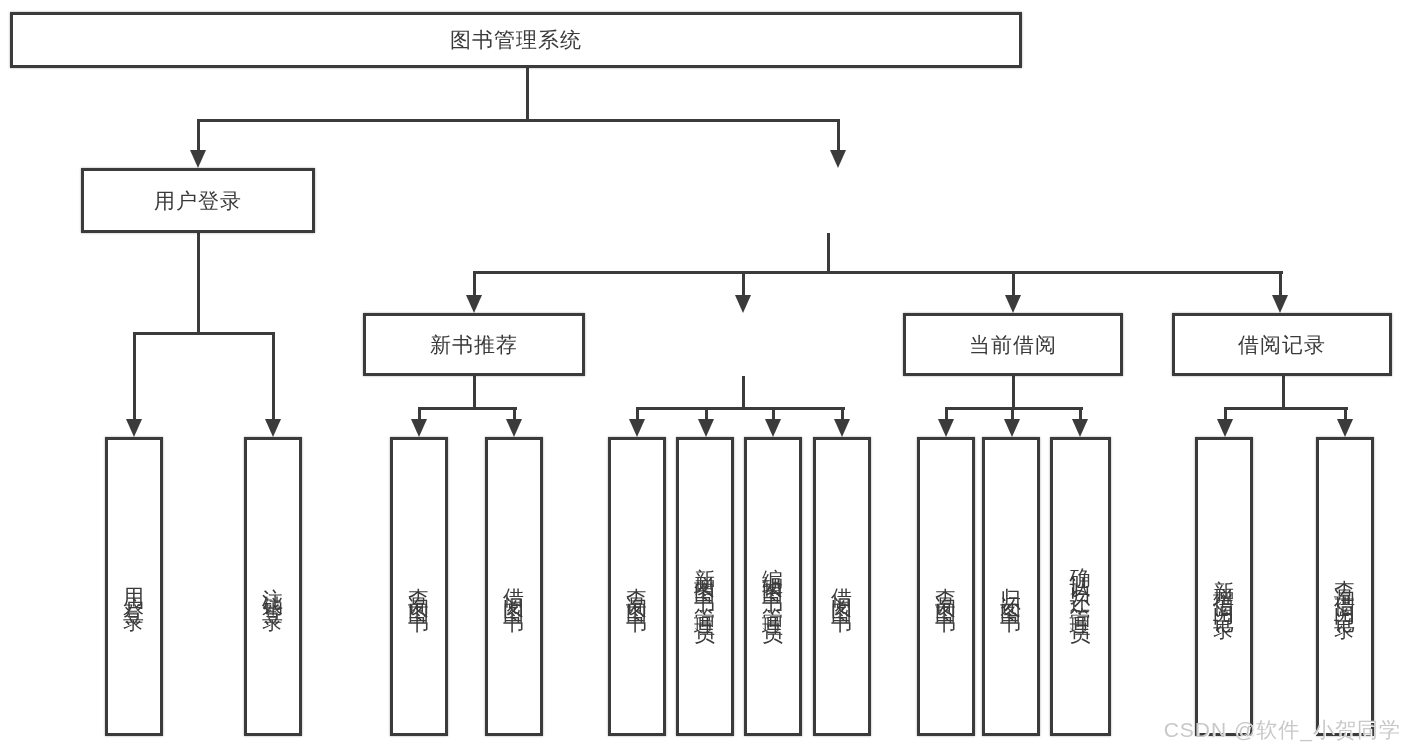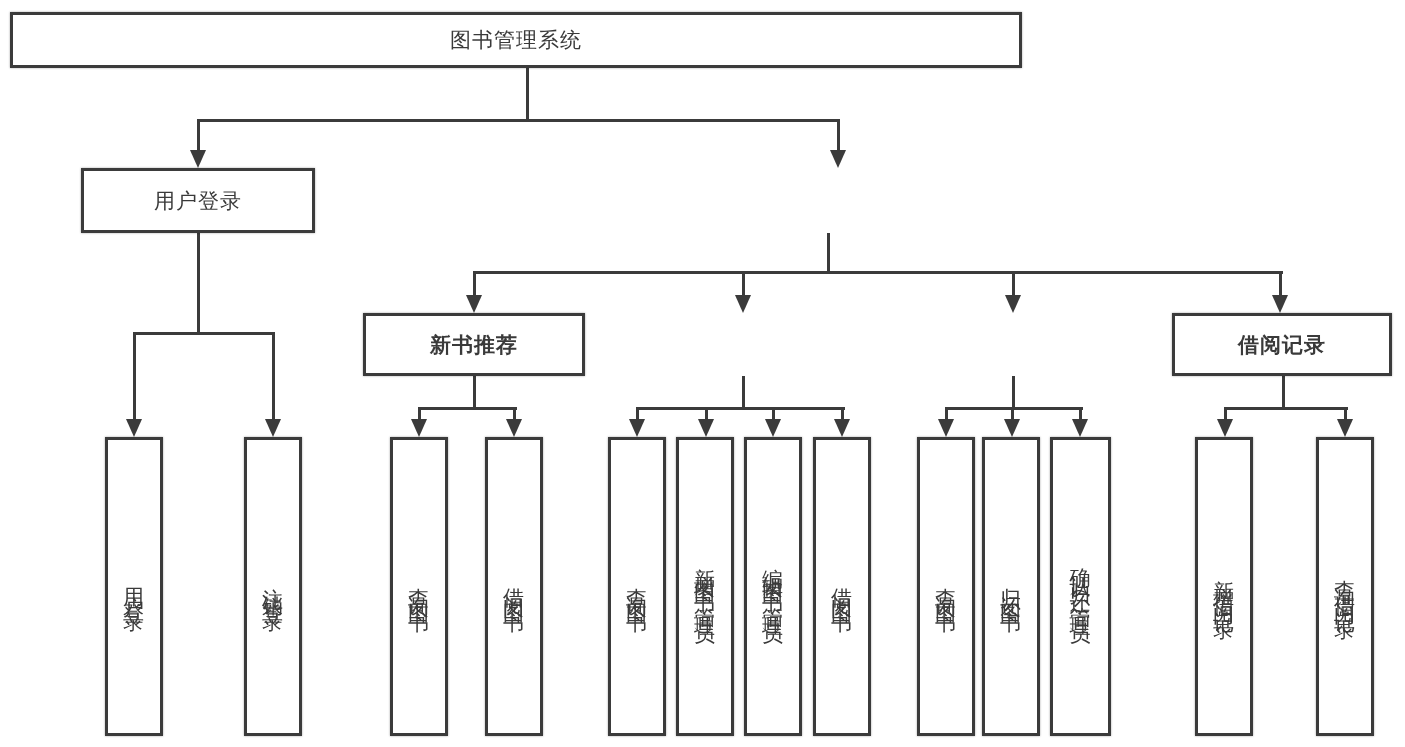--- a/index.html
+++ b/index.html
@@ -21,21 +21,21 @@
     box-shadow: 0 0 2px rgba(0,0,0,0.35);
     display: flex;
     align-items: center;
     justify-content: center;
     color: #3a3a3a;
     font-size: 21px;
     z-index: 2;
   }
   .box .lbl { letter-spacing: 1px; white-space: nowrap; }
 
-  .l3 { top: 313px; height: 63px; width: 220px; font-weight: bold; }
+  .l3 { top: 313px; height: 63px; width: 220px; }
 
   .leaf { top: 437px; width: 58px; height: 299px; }
   .leaf .lbl {
     writing-mode: vertical-rl;
     text-orientation: mixed;
     letter-spacing: 8px;
     line-height: 1;
     white-space: nowrap;
   }
 
@@ -125,20 +125,23 @@
     <span class="lbl">图书管理系统</span>
   </div>
 
   <div class="box" style="left:81px;top:168px;width:234px;height:65px">
     <span class="lbl">用户登录</span>
   </div>
 
   <div class="box l3" style="left:363px;width:222px">
     <span class="lbl">新书推荐</span>
   </div>
+  <div class="box l3" style="left:903px">
+    <span class="lbl">当前借阅</span>
+  </div>
   <div class="box l3" style="left:1172px">
     <span class="lbl">借阅记录</span>
   </div>
 
   <div class="box leaf" style="left:105px">
     <span class="lbl">用户登录</span>
   </div>
   <div class="box leaf" style="left:244px">
     <span class="lbl">注销登录</span>
   </div>
@@ -173,13 +176,14 @@
     <span class="lbl">确认归还（管理员）</span>
   </div>
 
   <div class="box leaf" style="left:1195px">
     <span class="lbl">新增借阅记录</span>
   </div>
   <div class="box leaf" style="left:1316px">
     <span class="lbl">查询借阅记录</span>
   </div>
 
+  <div id="watermark">CSDN @软件_小贺同学</div>
 </div>
 
 </body></html>

